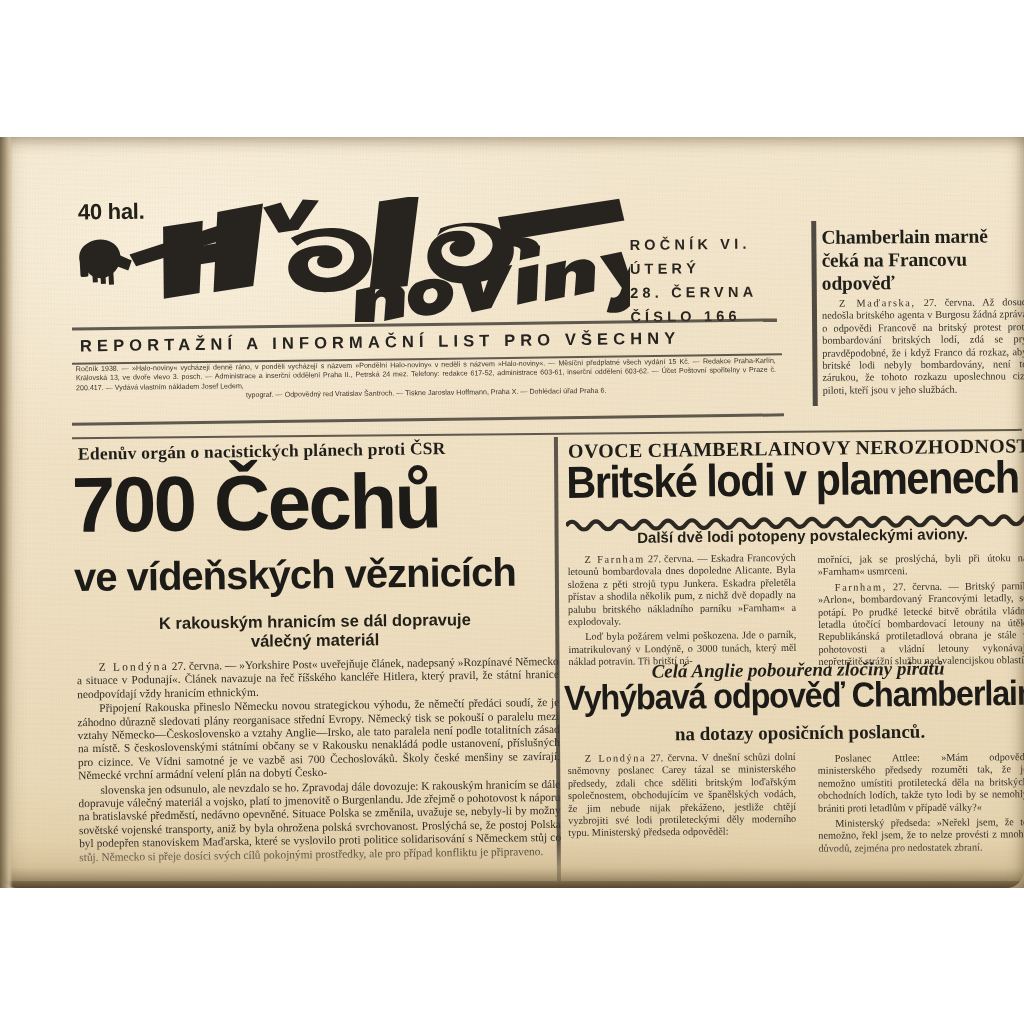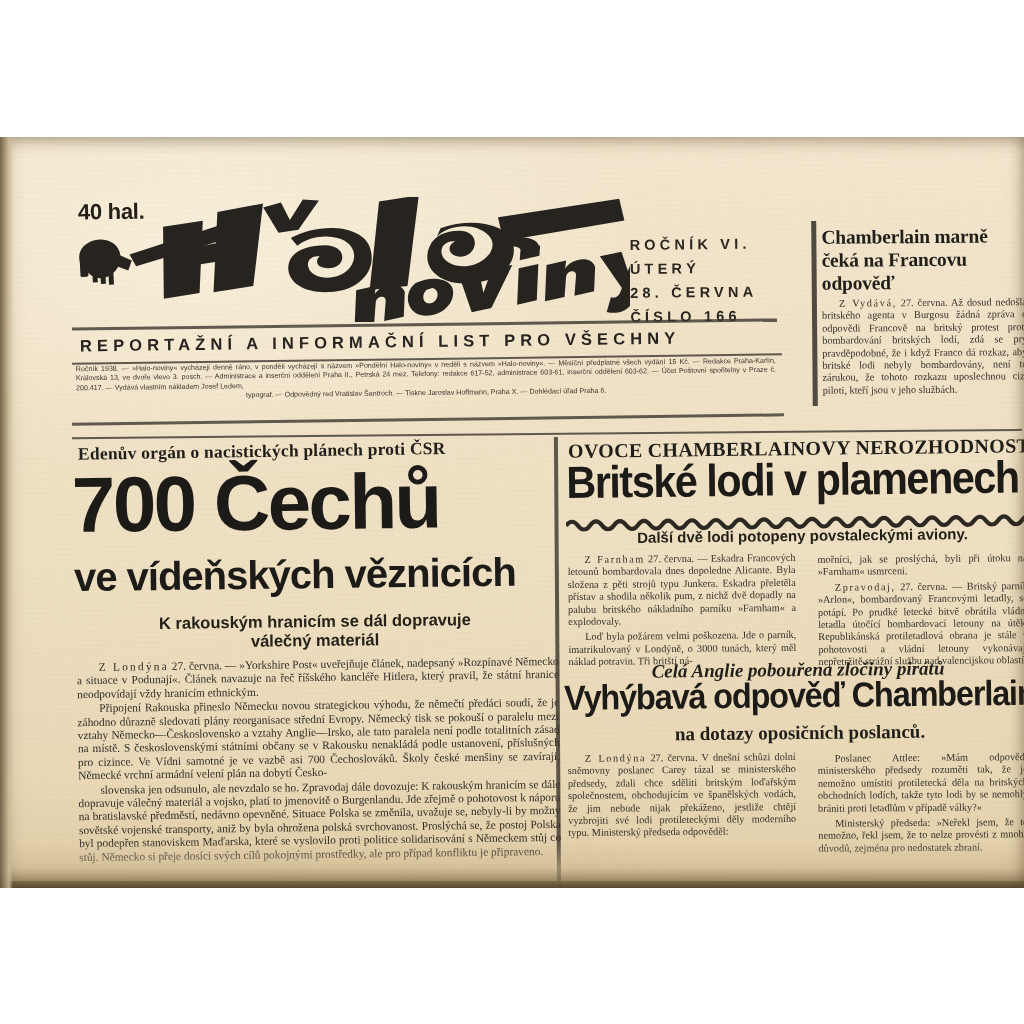--- a/index.html
+++ b/index.html
@@ -174,21 +174,21 @@
   
   .bottomfade{
     position:absolute; left:0; right:0; bottom:0; height:46px; pointer-events:none;
     background:linear-gradient(180deg, rgba(233,217,184,0) 0%, rgba(206,186,146,.55) 55%, rgba(150,130,95,.85) 100%);
   }
   .tear{
     position:absolute; left:0; right:0; bottom:0; height:7px;
     background:linear-gradient(180deg,#8d7a56,#5d4f37);
     opacity:.9;
   }
-  .clipmask{ position:absolute; left:0; top:0; width:1024px; height:751px; overflow:hidden; }
+  .clipmask{ position:absolute; left:0; top:0; width:1024px; height:751px; overflow:hidden;border-radius:18px; }
 </style>
 </head>
 <body>
 
 <div id="scan">
  <div class="clipmask">
   <div class="page">
 
     <div class="price">40 hal.</div>
 
@@ -250,21 +250,21 @@
       <span>předplatné všech vydání 15 Kč. — Redakce Praha-Karlín, Královská 13, ve dvoře vlevo 3. posch. — Administrace a inserční oddělení Praha II., Petrská 24 mez.</span>
       <span>Telefony: redakce 617-52, administrace 603-61, inserční oddělení 603-62. — Účet Poštovní spořitelny v Praze č. 200.417. — Vydává vlastním nákladem Josef Ledem,</span>
       <span class="c">typograf. — Odpovědný red Vratislav Šantroch. — Tiskne Jaroslav Hoffmann, Praha X. — Dohlédací úřad Praha 6.</span>
     </div>
     <div class="rule r3"></div>
     <div class="rule r4"></div>
 
     <div class="col-r-top">
       <div class="hd-r1">Chamberlain marně čeká na Francovu odpověď</div>
       <div class="bodytxt">
-        <p><span class="dateline">Z Vydává,</span>
+        <p><span class="dateline">Z Maďarska,</span>
            <span>27. června.</span>
            <span>Až dosud nedošla britského agenta v Burgosu žádná zpráva o odpovědi Francově na britský protest proti bombardování britských lodí, zdá se prý pravděpodobné, že i když Franco dá rozkaz, aby britské lodi nebyly bombardovány, není to zárukou, že tohoto rozkazu uposlechnou cizí piloti, kteří jsou v jeho službách.</span></p>
       </div>
     </div>
 
     <div class="kicker">Edenův orgán o nacistických plánech proti ČSR</div>
     <div class="hd-main">700 Čechů</div>
     <div class="hd-main2">ve vídeňských věznicích</div>
     <div class="sub-main">
       <div>K rakouským hranicím se dál dopravuje</div>
@@ -290,21 +290,21 @@
     <div class="sub-ships">Další dvě lodi potopeny povstaleckými aviony.</div>
 
     <div class="rc1 bodytxt">
       <p><span class="dateline">Z Farnham</span>
          <span>27. června.</span>
          <span>— Eskadra Francových letounů bombardovala dnes dopoledne Alicante. Byla složena z pěti strojů typu Junkera. Eskadra přeletěla přístav a shodila několik pum, z nichž dvě dopadly na palubu britského nákladního parníku »Farnham« a explodovaly.</span></p>
       <p><span>Loď byla požárem velmi poškozena. Jde o parník, imatrikulovaný v Londýně, o 3000 tunách, který měl náklad potravin. Tři britští ná-</span></p>
     </div>
     <div class="rc2 bodytxt">
       <p class="ni"><span>mořníci, jak se proslýchá, byli při útoku na »Farnham« usmrceni.</span></p>
-      <p><span class="dateline">Zpravodaj,</span>
+      <p><span class="dateline">Farnham,</span>
          <span>27. června.</span>
          <span>— Britský parník »Arlon«, bombardovaný Francovými letadly, se potápí. Po prudké letecké bitvě obrátila vládní letadla útočící bombardovací letouny na útěk. Republikánská protiletadlová obrana je stále v pohotovosti a vládní letouny vykonávají nepřetržitě strážní službu nad valencijskou oblastí.</span></p>
     </div>
 
     <div class="italic-kick">Celá Anglie pobouřena zločiny pirátů</div>
     <div class="hd-evasive">Vyhýbavá odpověď Chamberlainova</div>
     <div class="sub-evasive">na dotazy oposičních poslanců.</div>
 
     <div class="rc3 bodytxt">
       <p><span class="dateline">Z Londýna</span>

